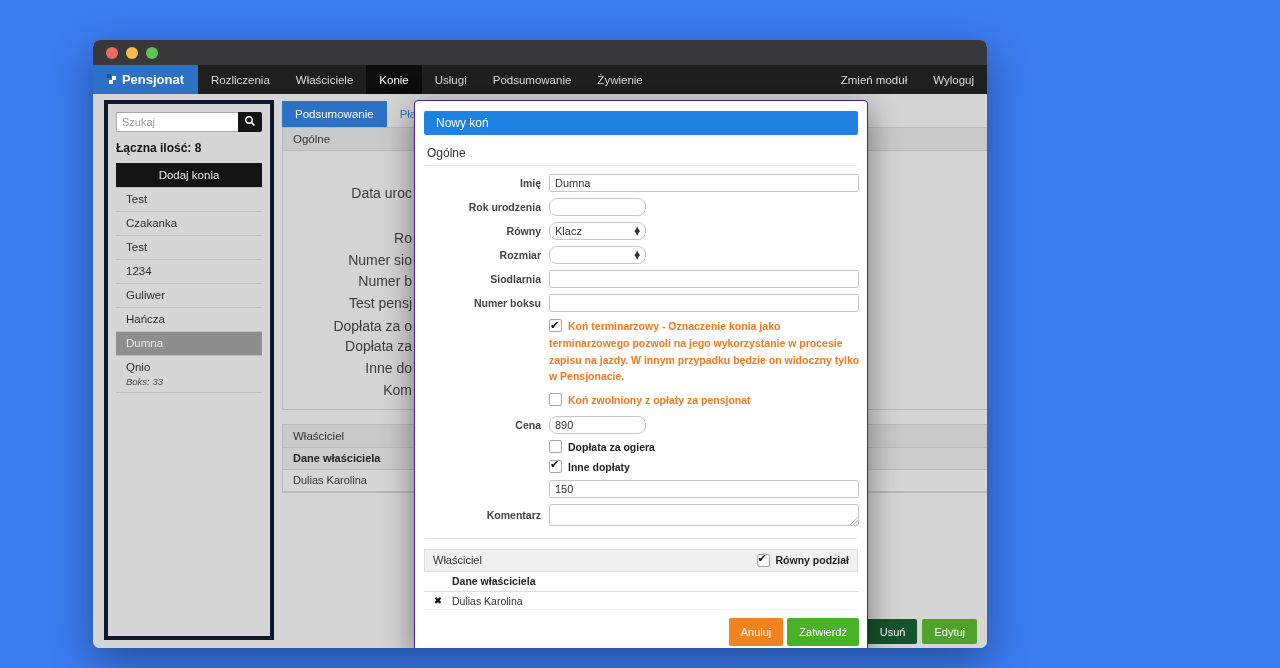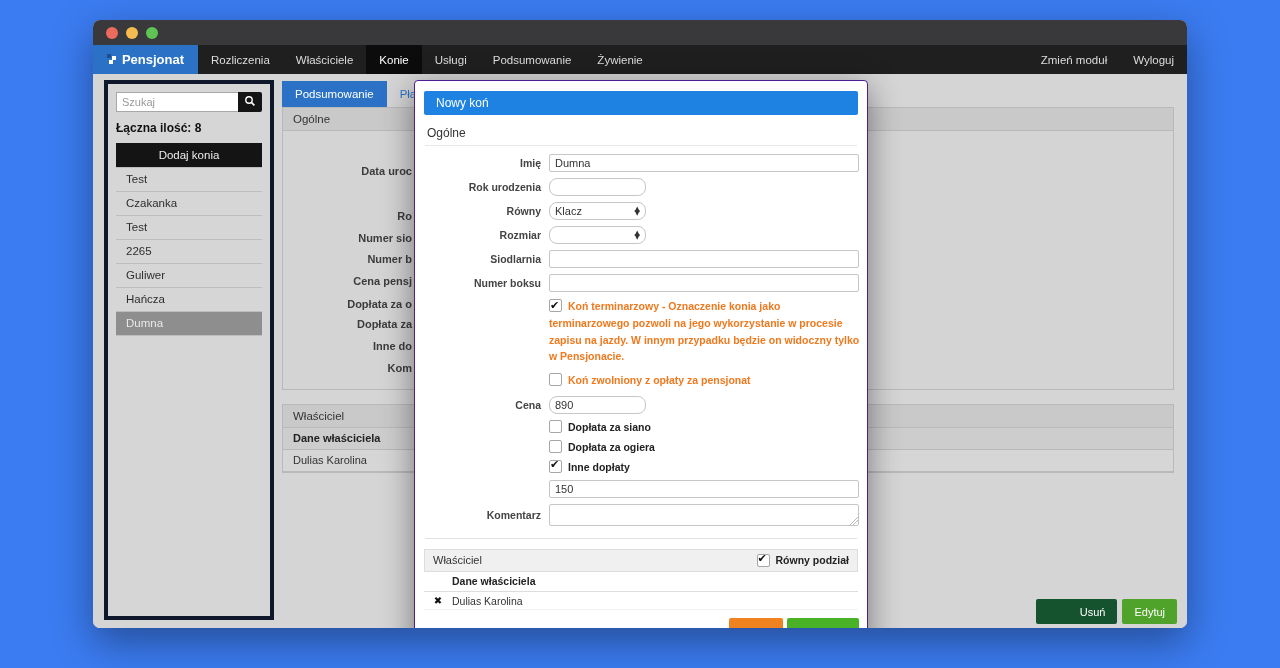--- a/index.html
+++ b/index.html
@@ -1,20 +1,20 @@
 <!DOCTYPE html>
 <html><head>
 <meta charset="utf-8">
 <style>
   html,body { margin:0; padding:0; }
   body { background:#3b7cf2; font-family:"Liberation Sans",sans-serif; }
   .stage { position:relative; width:1280px; height:668px; overflow:hidden; background:#3b7cf2; }
 
   
-  .window { position:absolute; left:93px; top:20px; width:1094px; height:608px;
+  .window { position:absolute; left:93px; top:40px; width:894px; height:608px;
             border-radius:7px; overflow:hidden; background:#d5d5d6;
             box-shadow:0 14px 40px rgba(0,0,0,.38); }
   .titlebar { height:25px; background:#39393b; display:flex; align-items:center; padding-left:13px; gap:8px; }
   .light { width:12px; height:12px; border-radius:50%; }
   .light.red { background:#ed6a5e; } .light.yellow { background:#f5bd4f; } .light.green { background:#5fc454; }
 
   .navbar { height:29px; background:#1f1f1f; display:flex; align-items:stretch; font-size:11.5px; color:#ddd; }
   .brand { width:105px; background:#2b72c7; color:#fff; display:flex; align-items:center; justify-content:center; gap:4px; font-weight:bold; font-size:13px; }
   .brand svg { display:block; }
   .nav-item { padding:0 13px; display:flex; align-items:center; cursor:pointer; white-space:nowrap; }
@@ -49,21 +49,21 @@
   .fieldset-head { height:22px; line-height:22px; background:#c9c9c9; border-bottom:1px solid #b9b9b9;
                    padding-left:10px; font-size:11.5px; color:#333; }
   .general-body { height:258px; }
   .owner-fieldset { margin-top:14px; }
   .owner-head-row { height:21px; line-height:21px; background:#cdcdcd; font-weight:bold; font-size:11px;
                     padding-left:10px; border-bottom:1px solid #b9b9b9; color:#222; }
   .owner-row { height:21px; line-height:21px; font-size:11px; padding-left:10px; background:#d6d6d6;
                border-bottom:1px solid #b9b9b9; color:#333; }
 
   .bg-labels { position:absolute; left:189px; top:0; width:130px; height:100%; pointer-events:none; }
-  .bg-labels div { position:absolute; right:0; white-space:nowrap; font-size:11px; font-weight:bold; color:#3c3c3c; }
+  .bg-labels div { position:absolute; right:0; white-space:nowrap; font-size:14px; font-weight:normal; color:#3c3c3c; }
   .bg-labels div:nth-child(1){ top:91px; } .bg-labels div:nth-child(2){ top:136px; }
   .bg-labels div:nth-child(3){ top:158px; } .bg-labels div:nth-child(4){ top:179px; }
   .bg-labels div:nth-child(5){ top:201px; } .bg-labels div:nth-child(6){ top:224px; }
   .bg-labels div:nth-child(7){ top:244px; } .bg-labels div:nth-child(8){ top:266px; }
   .bg-labels div:nth-child(9){ top:288px;padding-left:28px; }
 
   .bg-actions { position:absolute; top:525px; right:10px; display:flex; gap:5px; }
   .bbtn { height:25px; border:none; border-radius:2px; color:#fff; font-size:11px; padding:0 12px; cursor:pointer; font-family:inherit; }
   .btn-delete { background:#14532d;padding-left:44px; }
   .btn-edit { background:#4fa32a; }
@@ -160,24 +160,28 @@
                 </svg>
               </span>
             </button>
           </div>
           <div class="total">Łączna ilość: 8</div>
           <button class="add-btn">Dodaj konia</button>
           <div class="horse-list">
             <div class="horse">Test</div>
             <div class="horse">Czakanka</div>
             <div class="horse">Test</div>
-            <div class="horse">2265</div>
+            <div class="horse">1234</div>
             <div class="horse">Guliwer</div>
             <div class="horse">Hańcza</div>
             <div class="horse selected">Dumna</div>
+            <div class="horse with-sub">
+              <div>Qnio</div>
+              <div class="horse-sub">Boks: 33</div>
+            </div>
           </div>
         </div>
       </aside>
 
       <div class="main">
         <div class="tabs">
           <div class="tab active">Podsumowanie</div>
           <div class="tab">Płatności</div>
         </div>
         <div class="fieldset">
@@ -189,21 +193,21 @@
           <div class="owner-head-row">Dane właściciela</div>
           <div class="owner-row">Dulias Karolina</div>
         </div>
       </div>
 
       <div class="bg-labels">
         <div>Data uroc</div>
         <div>Ro</div>
         <div>Numer sio</div>
         <div>Numer b</div>
-        <div>Cena pensj</div>
+        <div>Test pensj</div>
         <div>Dopłata za o</div>
         <div>Dopłata za</div>
         <div>Inne do</div>
         <div>Kom</div>
       </div>
 
       <div class="bg-actions">
         <button class="bbtn btn-delete">Usuń</button>
         <button class="bbtn btn-edit">Edytuj</button>
       </div>
@@ -251,21 +255,20 @@
 
         <div class="cb-block cb-orange"><span class="checkbox"><span class="check">✔</span></span><span>Koń terminarzowy - Oznaczenie konia jako terminarzowego pozwoli na jego wykorzystanie w procesie zapisu na jazdy. W innym przypadku będzie on widoczny tylko w Pensjonacie.</span></div>
 
         <div class="cb-block cb-orange" style="margin-top:2px;"><span class="checkbox"></span><span>Koń zwolniony z opłaty za pensjonat</span></div>
 
         <div class="frow">
           <div class="flabel">Cena</div>
           <input class="ctrl w-narrow" value="890" style="">
         </div>
 
-        <div class="cb-plain"><span class="checkbox"></span><span>Dopłata za siano</span></div>
         <div class="cb-plain"><span class="checkbox"></span><span>Dopłata za ogiera</span></div>
         <div class="cb-plain"><span class="checkbox"><span class="check">✔</span></span><span>Inne dopłaty</span></div>
 
         <div class="frow">
           <div class="flabel"></div>
           <input class="ctrl w-wide" value="150" style="">
         </div>
 
 
         <div class="frow">

